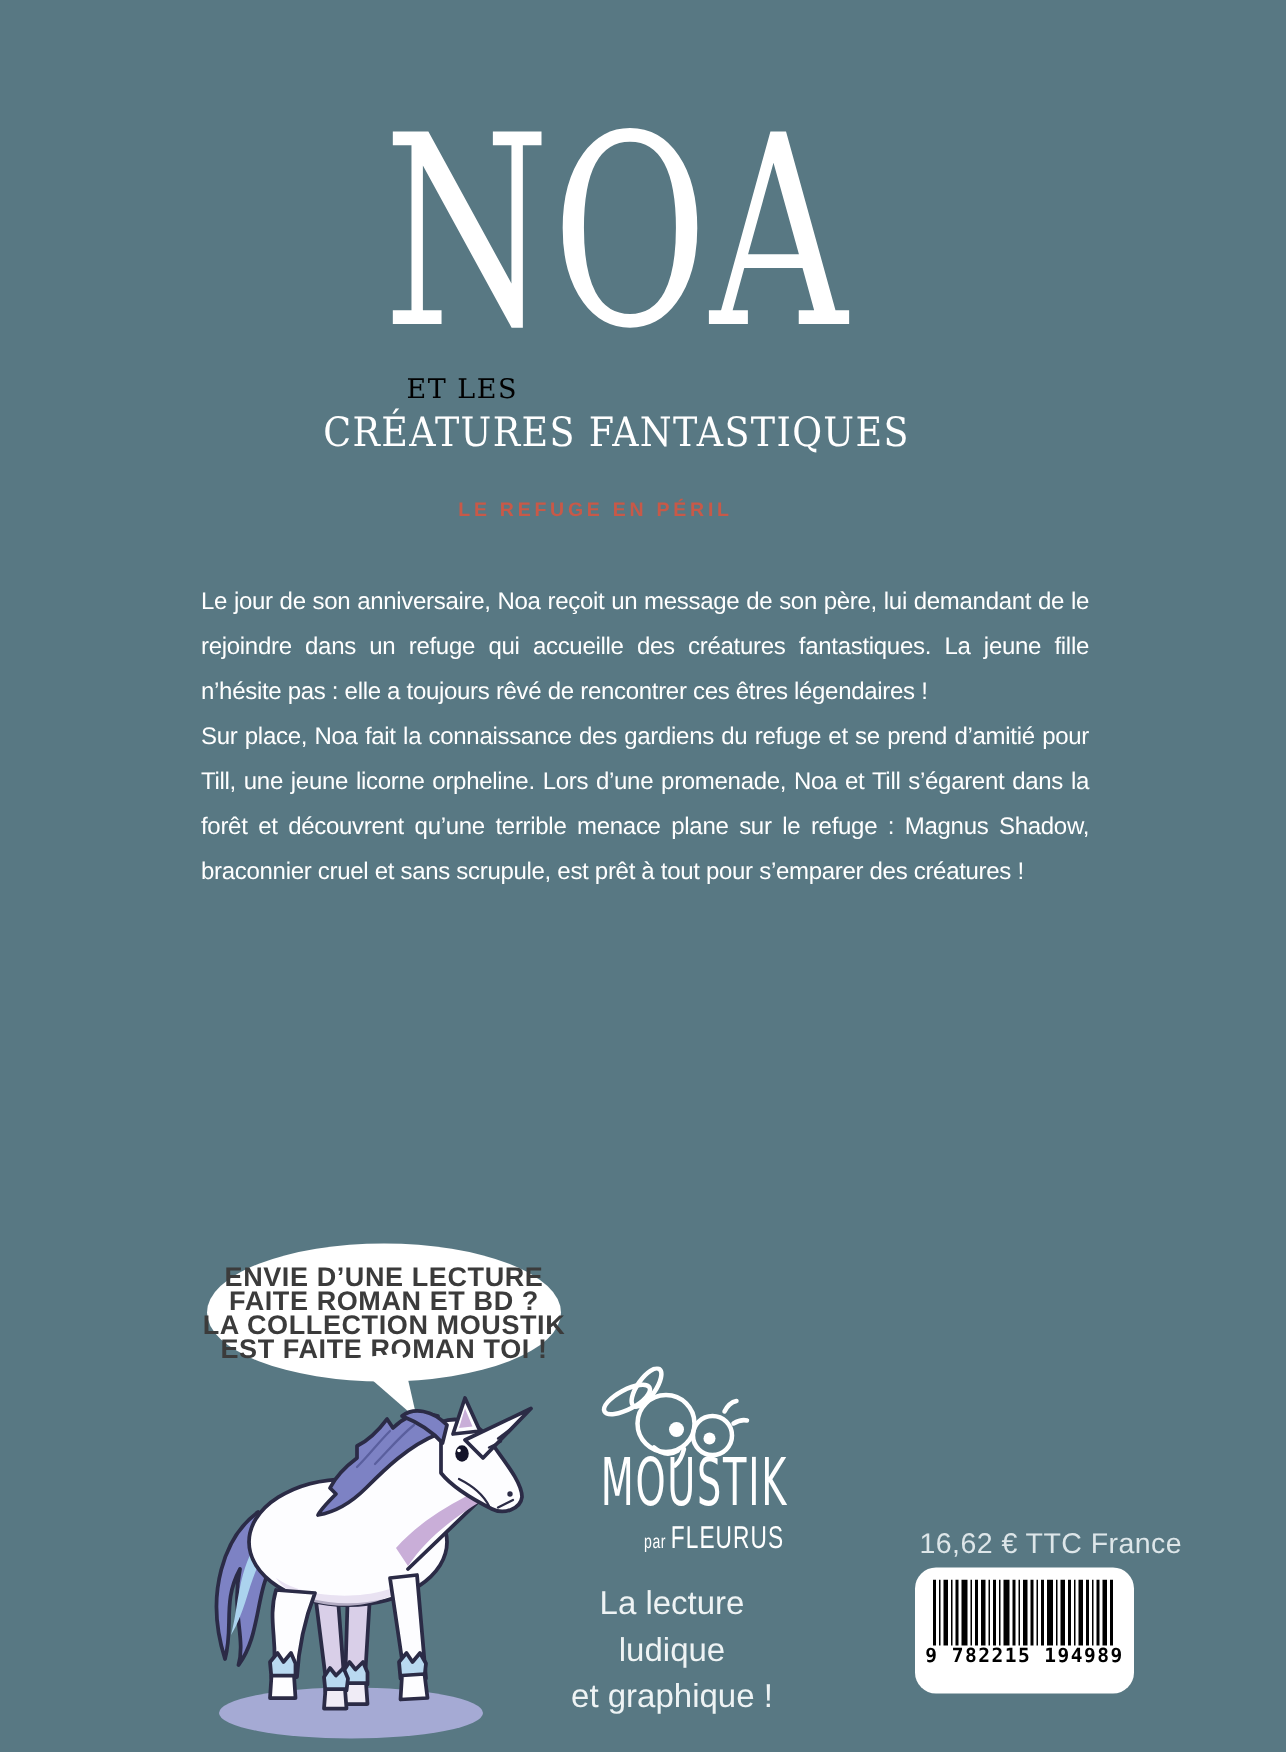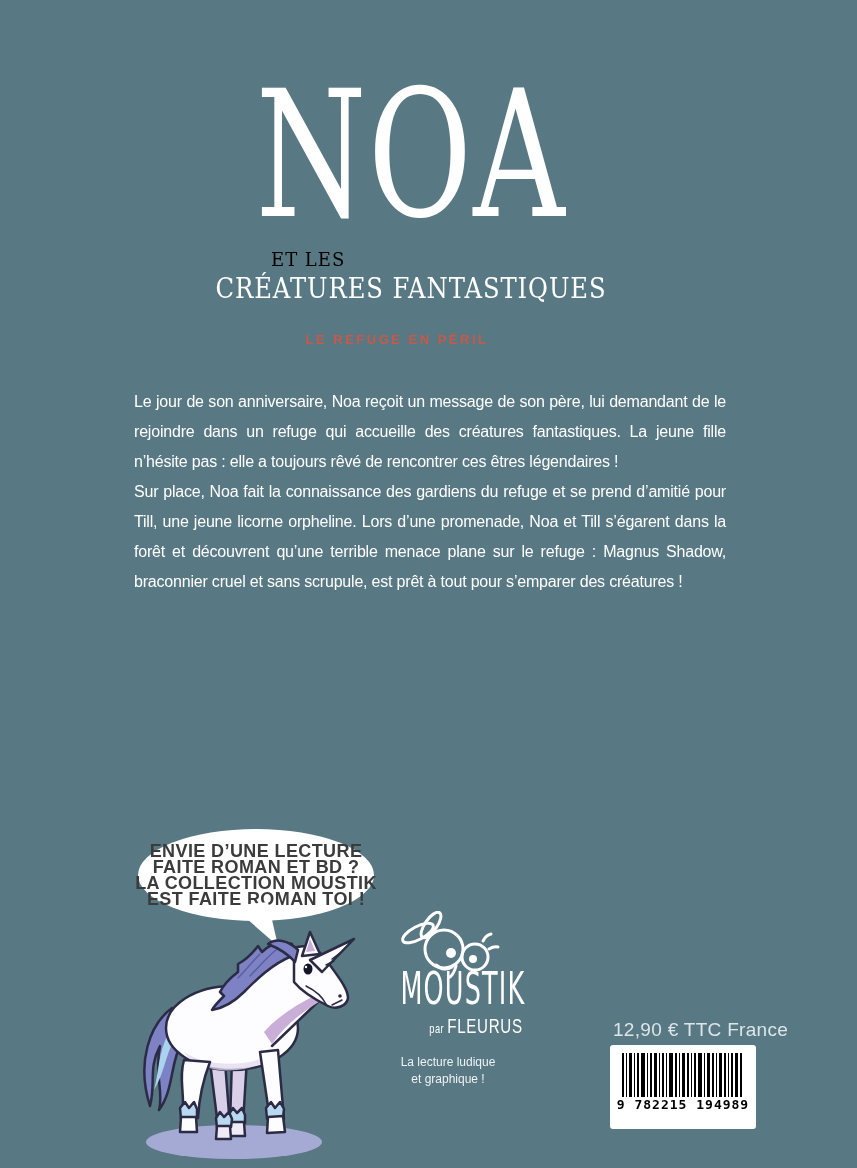--- a/index.html
+++ b/index.html
@@ -51,26 +51,26 @@
   .moustik{
     font-family:"DejaVu Sans",sans-serif;font-size:44px;line-height:1;
     letter-spacing:2px;transform:scaleX(.58);transform-origin:50% 0;
   }
   .par-fleurus{
     margin-top:3px;text-align:right;padding-right:10px;
     transform:scaleX(.72);transform-origin:100% 0;white-space:nowrap;
   }
   .par-fleurus .par{font-size:13px;letter-spacing:.5px;}
   .par-fleurus .imprint{font-size:21px;letter-spacing:1px;}
-  .tagline{margin-top:16px;font-size:12px;line-height:1.4;color:#eef3f4;}
+  .tagline{margin-top:16px;font-size:22px;line-height:1.4;color:#eef3f4;}
   
   .price{position:absolute;left:613px;top:1003px;font-size:19px;color:#dde6e9;letter-spacing:.3px;}
   .barcode-box{
     position:absolute;left:610px;top:1029px;width:146px;height:84px;
-    background:#ffffff;border-radius:3px;box-sizing:border-box;
+    background:#ffffff;border-radius:14px;box-sizing:border-box;
     display:flex;flex-direction:column;align-items:center;padding-top:8px;
   }
   .barcode-num{
     font-family:"DejaVu Sans Mono",monospace;font-size:13px;font-weight:bold;
     color:#000000;letter-spacing:1px;margin-top:-8px;background:#ffffff;padding:0 3px;
     z-index:2;white-space:nowrap;
   }
   .unicorn{position:absolute;left:126px;top:896px;}
 </style>
 </head>
@@ -164,21 +164,21 @@
     <div class="par-fleurus">
       <span class="par">par</span>
       <span class="imprint">FLEURUS</span>
     </div>
     <div class="tagline">
       <span>La lecture ludique</span><br>
       <span>et graphique !</span>
     </div>
   </div>
 
-  <div class="price">12,90 € TTC France</div>
+  <div class="price">16,62 € TTC France</div>
   <div class="barcode-box">
     <svg width="122" height="52" viewBox="0 0 122 52">
       <g fill="#000000">
         <rect x="0" y="0" width="2" height="52"></rect>
           <rect x="4" y="0" width="1" height="52"></rect>
         <rect x="7" y="0" width="3" height="52"></rect>
           <rect x="12" y="0" width="1" height="52"></rect>
         <rect x="15" y="0" width="2" height="52"></rect>
           <rect x="19" y="0" width="4" height="52"></rect>
         <rect x="25" y="0" width="1" height="52"></rect>

